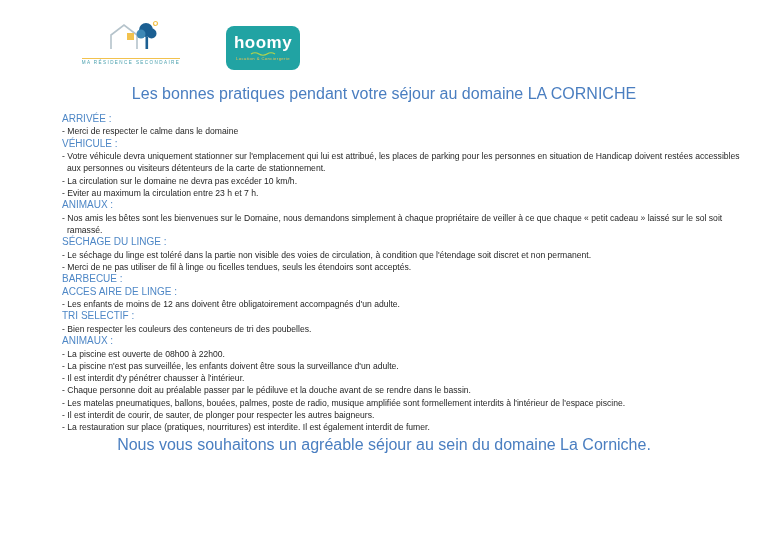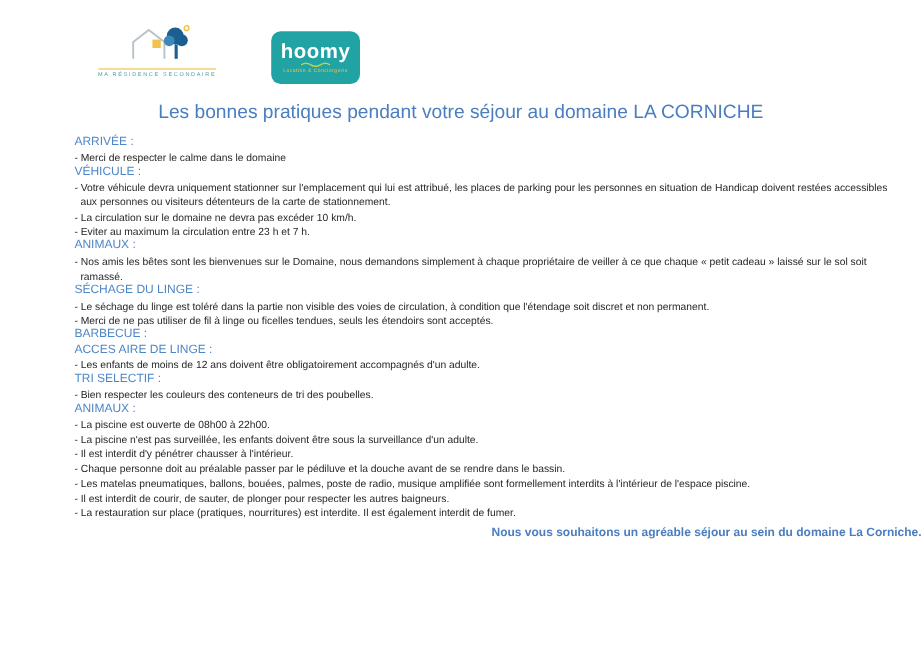--- a/index.html
+++ b/index.html
@@ -63,23 +63,23 @@
     font-size:10px;line-height:12.4px;
   }
   .bullet{
     color:#262626;
     font-size:8.6px;line-height:12.3px;
     padding-left:5px;text-indent:-5px;
   }
   
   .closing{
     margin-top:4px;
-    text-align:right;
+    text-align:center;
     color:#4a7ec0;
-    font-size:10px;line-height:14px;font-weight:bold;
+    font-size:16px;line-height:14px;
   }
 </style>
 </head>
 <body>
 
 <div class="page">
 
   <div class="logo-row">
 
     <div class="logo-da">

